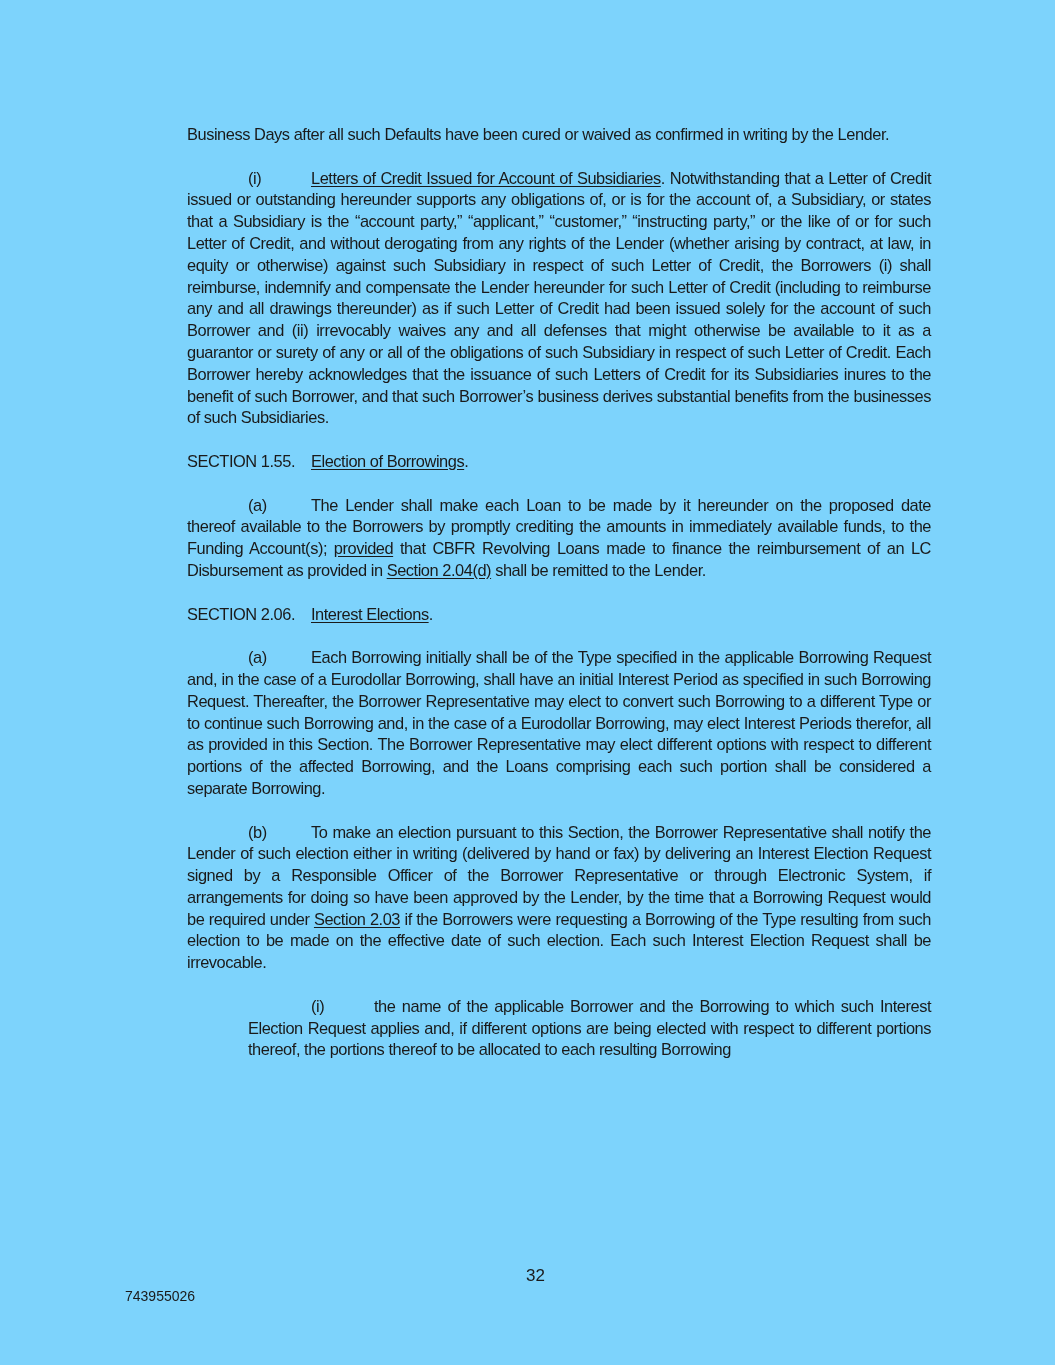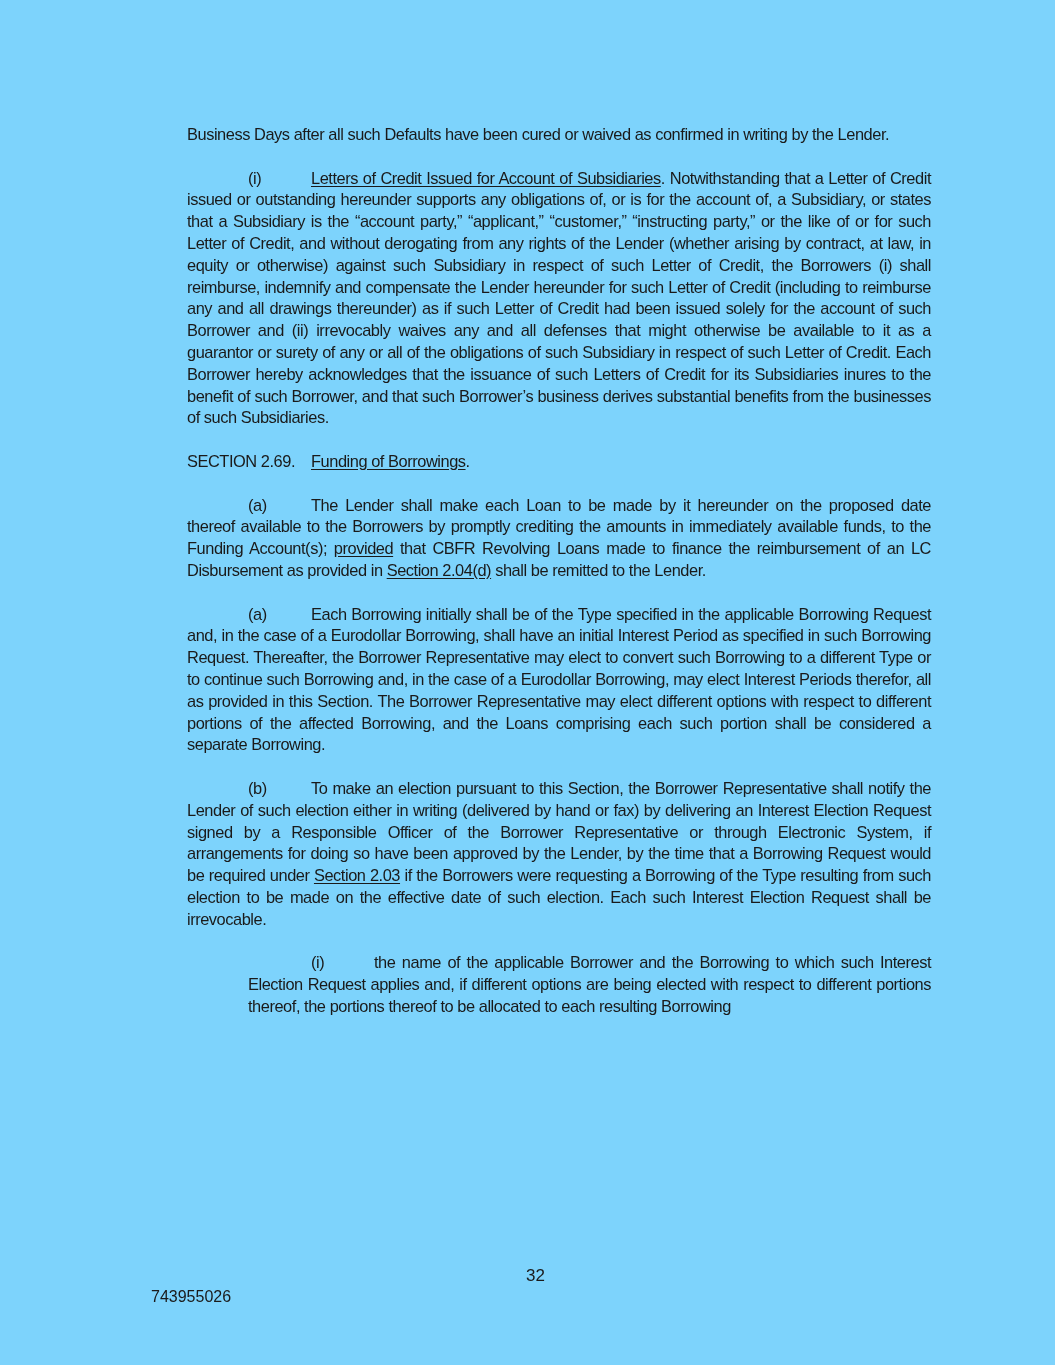--- a/index.html
+++ b/index.html
@@ -19,39 +19,39 @@
   .label { display: inline-block; width: 63px; }
   .sec-num { display: inline-block; width: 124px; }
   .sub { margin-left: 61px !important; }
   .sub .label { width: 63px; }
   .sub-indent { display: inline-block; width: 63px; }
   .page-number {
     position: absolute; left: 8px; width: 1055px; top: 1266px; text-align: center;
     font-size: 17px; font-family: "Liberation Sans", sans-serif;
   }
   .doc-id {
-    position: absolute; left: 125px; top: 1288px; font-size: 16px;
+    position: absolute; left: 125px; top: 1288px; font-size: 14px;
     font-family: "Liberation Sans", sans-serif;
-    margin-left: 26px;
   }
 </style>
 </head>
 <body>
 
 <div class="page">
   <div class="body-text">
 
     <p><span>Business Days after all such Defaults have been cured or waived as confirmed in writing by the Lender.</span></p>
 
     <p><span class="indent"></span><span class="label">(i)</span><span class="u">Letters of Credit Issued for Account of Subsidiaries</span><span>.</span><span>  Notwithstanding that a Letter of Credit issued or outstanding hereunder supports any obligations of, or is for the account of, a Subsidiary, or states that a Subsidiary is the “account party,” “applicant,” “customer,” “instructing party,” or the like of or for such Letter of Credit, and without derogating from any rights of the Lender (whether arising by contract, at law, in equity or otherwise) against such Subsidiary in respect of such Letter of Credit, the Borrowers (i) shall reimburse, indemnify and compensate the Lender  hereunder for such Letter of Credit (including to reimburse any and all drawings thereunder) as if such Letter of Credit had been issued solely for the account of such Borrower and (ii) irrevocably waives any and all defenses that might otherwise be available to it as a guarantor or surety of any or all of the obligations of such Subsidiary in respect of such Letter of Credit.  Each Borrower hereby acknowledges that the issuance of such Letters of Credit for its Subsidiaries inures to the benefit of such Borrower, and that such Borrower’s business derives substantial benefits from the businesses of such Subsidiaries.</span></p>
 
-    <p><span class="sec-num">SECTION 2.69.</span><span class="u">Funding of Borrowings</span><span>.</span></p>
+    <p><span class="sec-num">SECTION 1.55.</span><span class="u">Election of Borrowings</span><span>.</span></p>
 
     <p><span class="indent"></span><span class="label">(a)</span><span>The Lender shall make each Loan to be made by it hereunder on the proposed date thereof available to the Borrowers by promptly crediting the amounts in immediately available funds, to the Funding Account(s); </span><span class="u">provided</span><span> that CBFR Revolving Loans made to finance the reimbursement of an LC Disbursement as provided in </span><span class="u">Section 2.04(d)</span><span> shall be remitted to the Lender.</span></p>
 
+    <p><span class="sec-num">SECTION 2.06.</span><span class="u">Interest Elections</span><span>.</span></p>
 
     <p><span class="indent"></span><span class="label">(a)</span><span>Each Borrowing initially shall be of the Type specified in the applicable Borrowing Request and, in the case of a Eurodollar Borrowing, shall have an initial Interest Period as specified in such Borrowing Request.  Thereafter, the Borrower Representative may elect to convert such Borrowing to a different Type or to continue such Borrowing and, in the case of a Eurodollar Borrowing, may elect Interest Periods therefor, all as provided in this Section.  The Borrower Representative may elect different options with respect to different portions of the affected Borrowing, and the Loans comprising each such portion shall be considered a separate Borrowing.</span></p>
 
     <p><span class="indent"></span><span class="label">(b)</span><span>To make an election pursuant to this Section, the Borrower Representative shall notify the Lender of such election either in writing (delivered by hand or fax) by delivering an Interest Election Request signed by a Responsible Officer of the Borrower Representative or through Electronic System, if arrangements for doing so have been approved by the Lender, by the time that a Borrowing Request would be required under </span><span class="u">Section 2.03</span><span> if the Borrowers were requesting a Borrowing of the Type resulting from such election to be made on the effective date of such election.  Each such Interest Election Request shall be irrevocable.</span></p>
 
 
     <p class="sub"><span class="sub-indent"></span><span class="label">(i)</span><span>the name of the applicable Borrower and the Borrowing to which such Interest Election Request applies and, if different options are being elected with respect to different portions thereof, the portions thereof to be allocated to each resulting Borrowing</span></p>
 
   </div>
 

